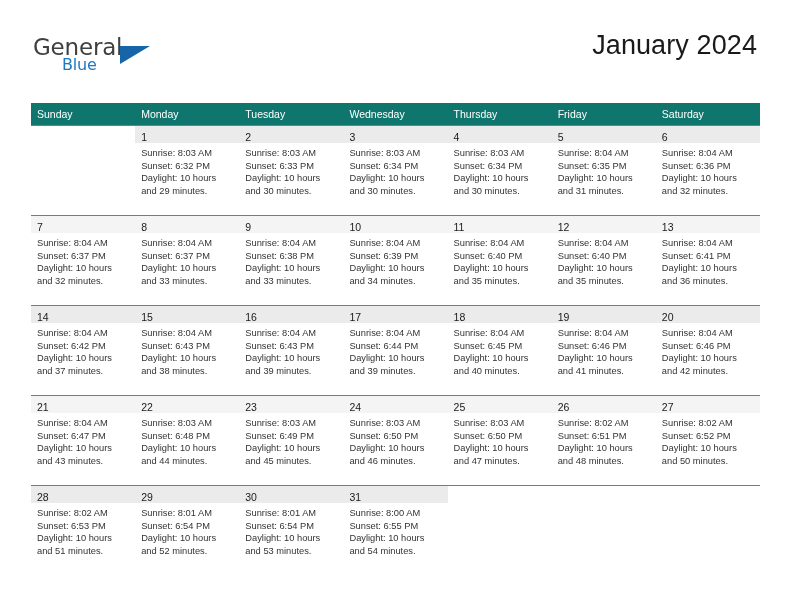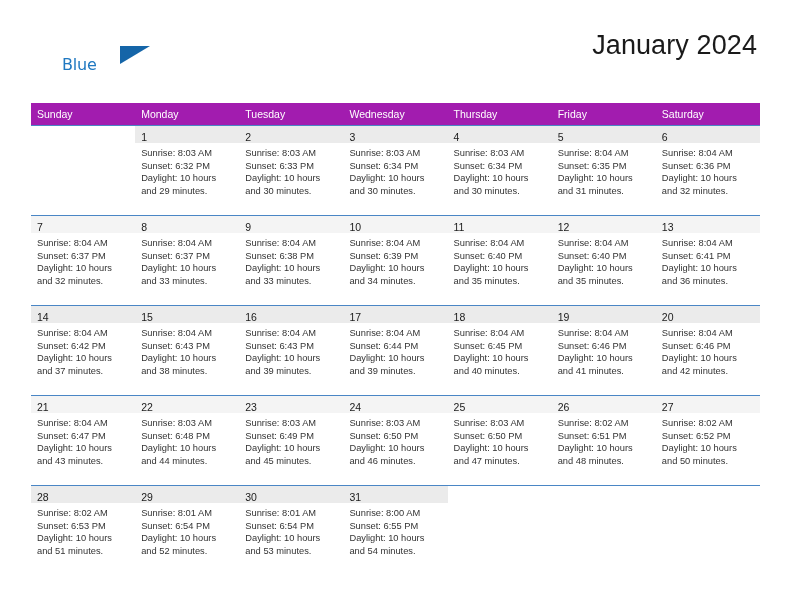--- a/index.html
+++ b/index.html
@@ -91,21 +91,21 @@
     left: 31px;
     top: 103px;
     width: 729px;
   }
   table.cal {
     border-collapse: collapse;
     width: 729px;
     table-layout: fixed;
   }
   table.cal th {
-    background: #a21caf;
+    background: #0f766e;
     color: #ffffff;
     font-size: 10.5px;
     font-weight: 400;
     text-align: left;
     padding: 5px 0 5px 6px;
     height: 22px;
     border: none;
     font-family: "Liberation Sans", sans-serif;
   }
   table.cal td {
@@ -148,20 +148,21 @@
   tr.week-row-last td .cell-inner { border-bottom: none; }
 </style>
 </head>
 <body>
 
 <div class="page">
 
   <div class="header">
 
     <div class="logo">
+      <span class="logo-general">General</span>
       <span class="logo-triangle"></span>
       <span class="logo-blue">Blue</span>
     </div>
 
     <div class="title-block">
       <div class="cal-title">January 2024</div>
     </div>
 
   </div>
 

